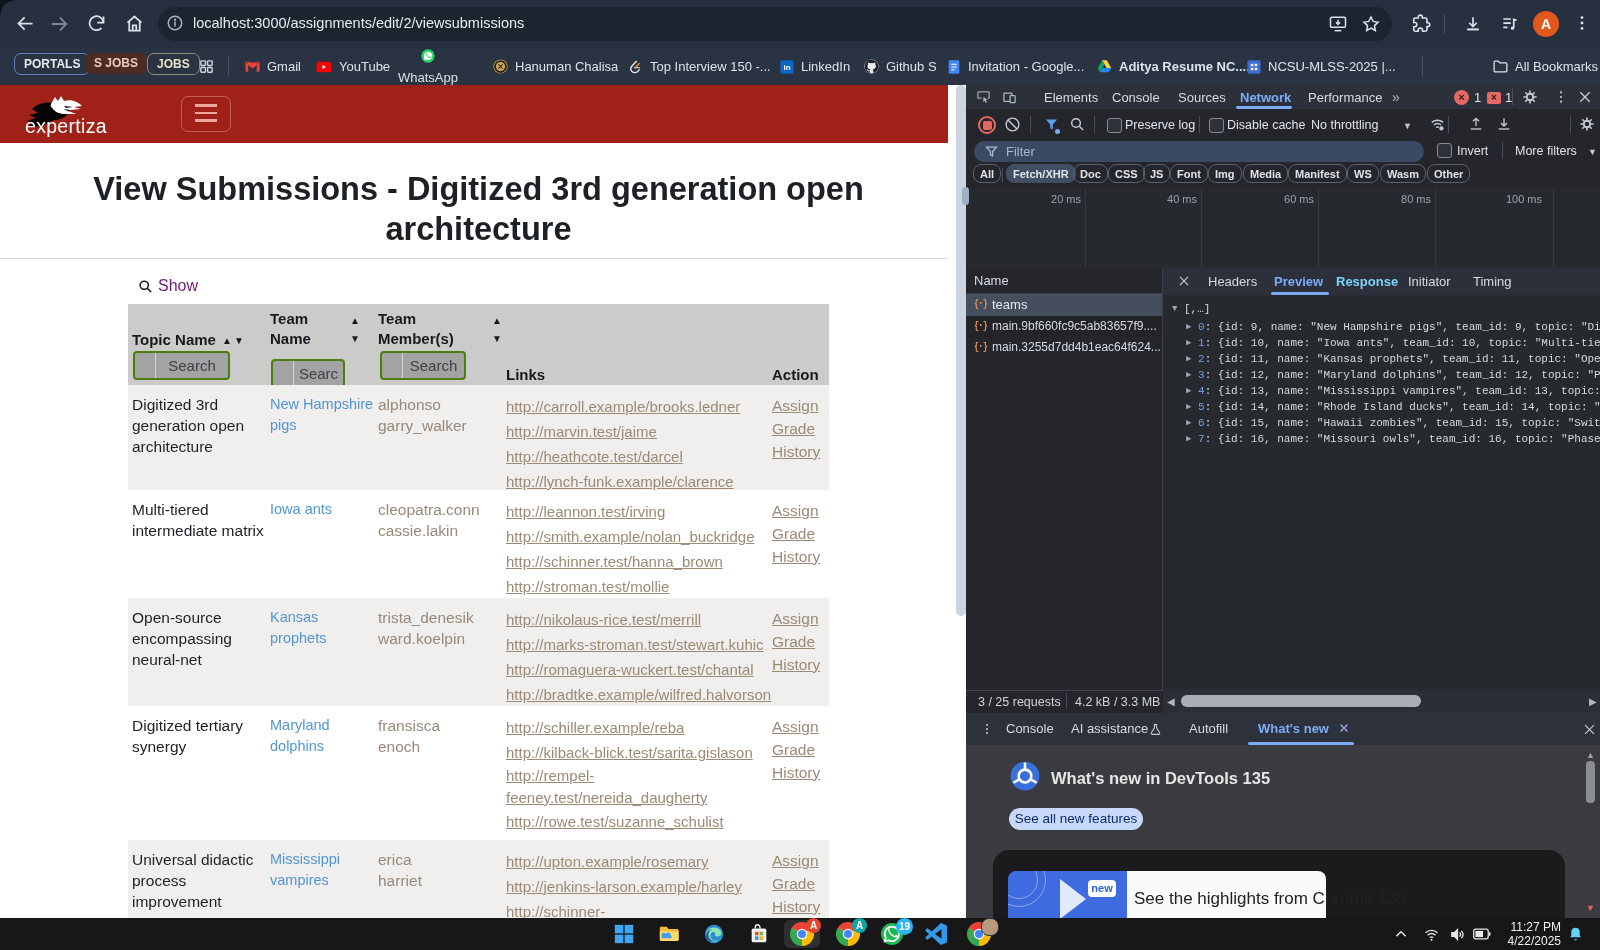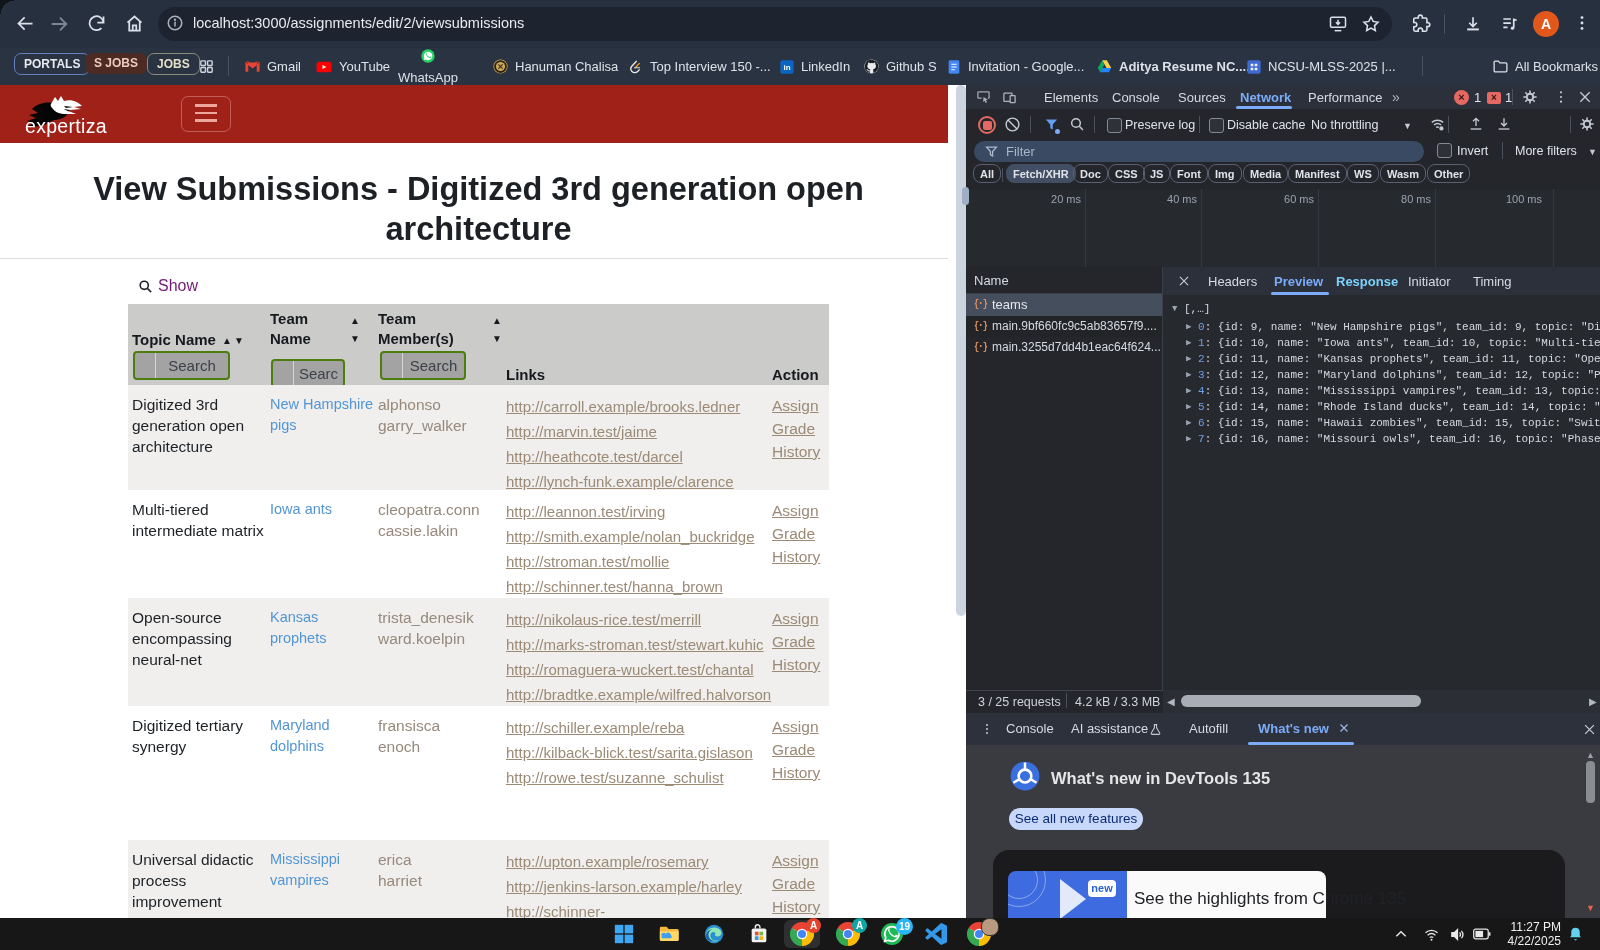--- a/index.html
+++ b/index.html
@@ -265,22 +265,22 @@
           <div>History</div>
         </div>
     </div>
     <div class="row" style="top:405px;height:108px;background:#fff;">
       <div class="c1">Multi-tiered<br>intermediate matrix</div>
       <div class="c2">Iowa ants</div>
       <div class="c3">cleopatra.conn<br>cassie.lakin</div>
       <div class="c4">
           <div>http://leannon.test/irving</div>
           <div>http://smith.example/nolan_buckridge</div>
+          <div>http://schinner.test/hanna_brown</div>
           <div>http://stroman.test/mollie</div>
-          <div>http://schinner.test/hanna_brown</div>
         </div>
       <div class="c5">
           <div>Assign</div>
           <div>Grade</div>
           <div>History</div>
         </div>
     </div>
     <div class="row" style="top:513px;height:108px;background:#f0efee;">
       <div class="c1">Open-source<br>encompassing<br>neural-net</div>
       <div class="c2">Kansas<br>prophets</div>
@@ -297,20 +297,21 @@
           <div>History</div>
         </div>
     </div>
     <div class="row" style="top:621px;height:134px;background:#fff;">
       <div class="c1">Digitized tertiary<br>synergy</div>
       <div class="c2">Maryland<br>dolphins</div>
       <div class="c3">fransisca<br>enoch</div>
       <div class="c4">
           <div>http://schiller.example/reba</div>
           <div>http://kilback-blick.test/sarita.gislason</div>
+          <div style="line-height:22px">http://rempel-<br>feeney.test/nereida_daugherty</div>
           <div>http://rowe.test/suzanne_schulist</div>
         </div>
       <div class="c5">
           <div>Assign</div>
           <div>Grade</div>
           <div>History</div>
         </div>
     </div>
     <div class="row" style="top:755px;height:78px;background:#f0efee;">
       <div class="c1">Universal didactic<br>process<br>improvement</div>

